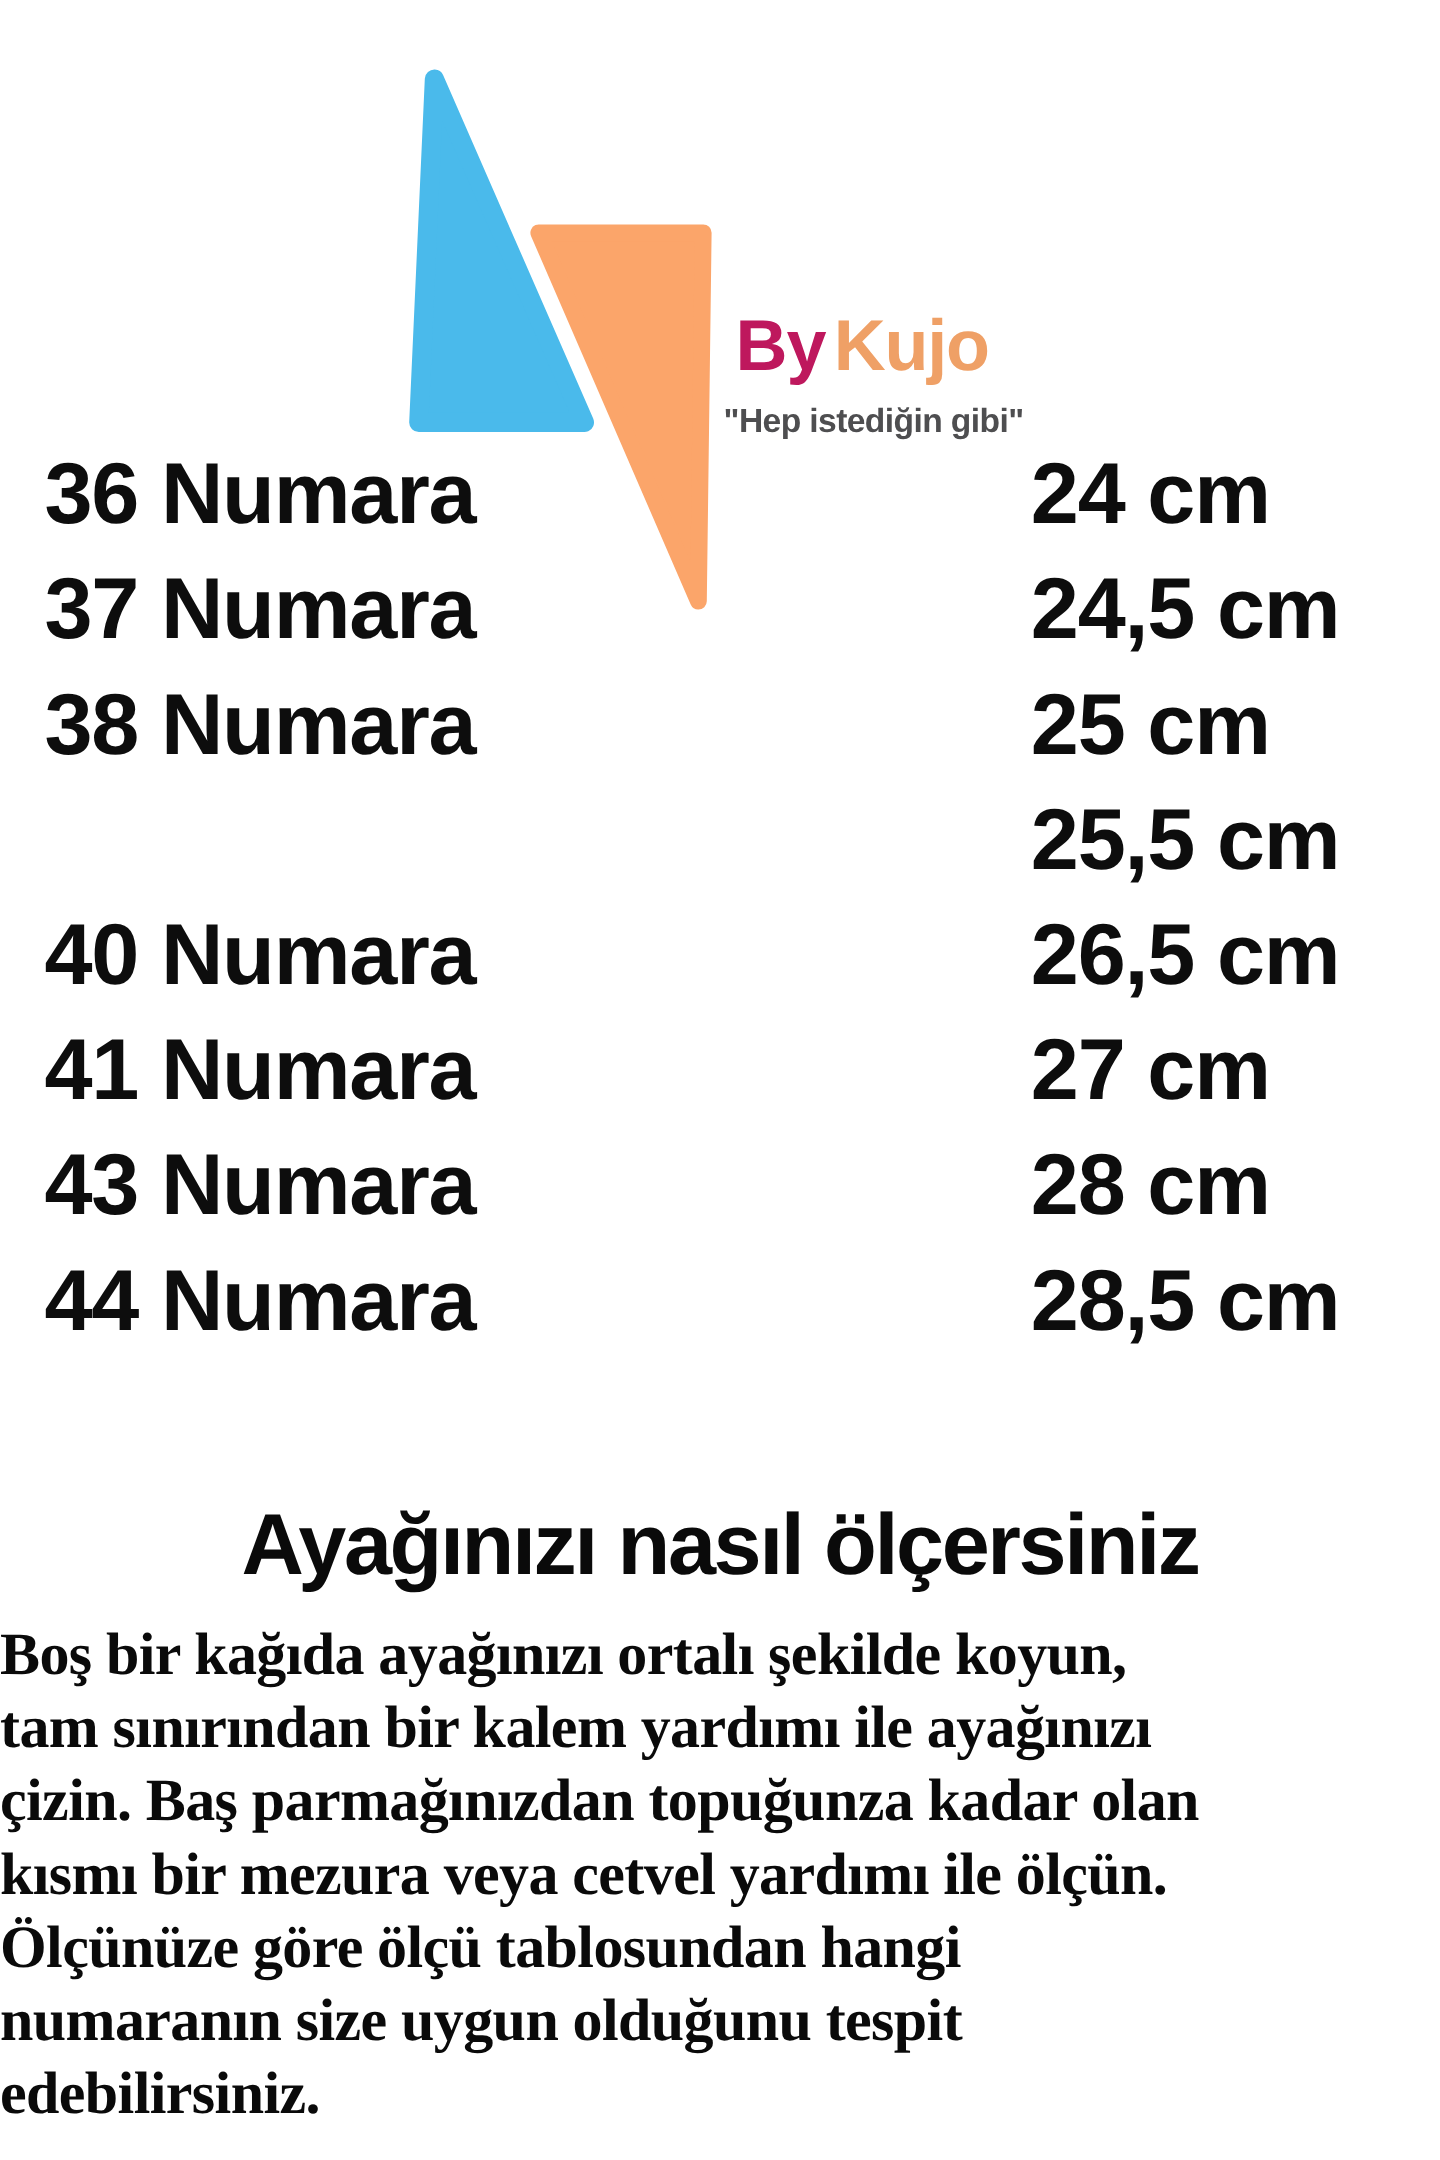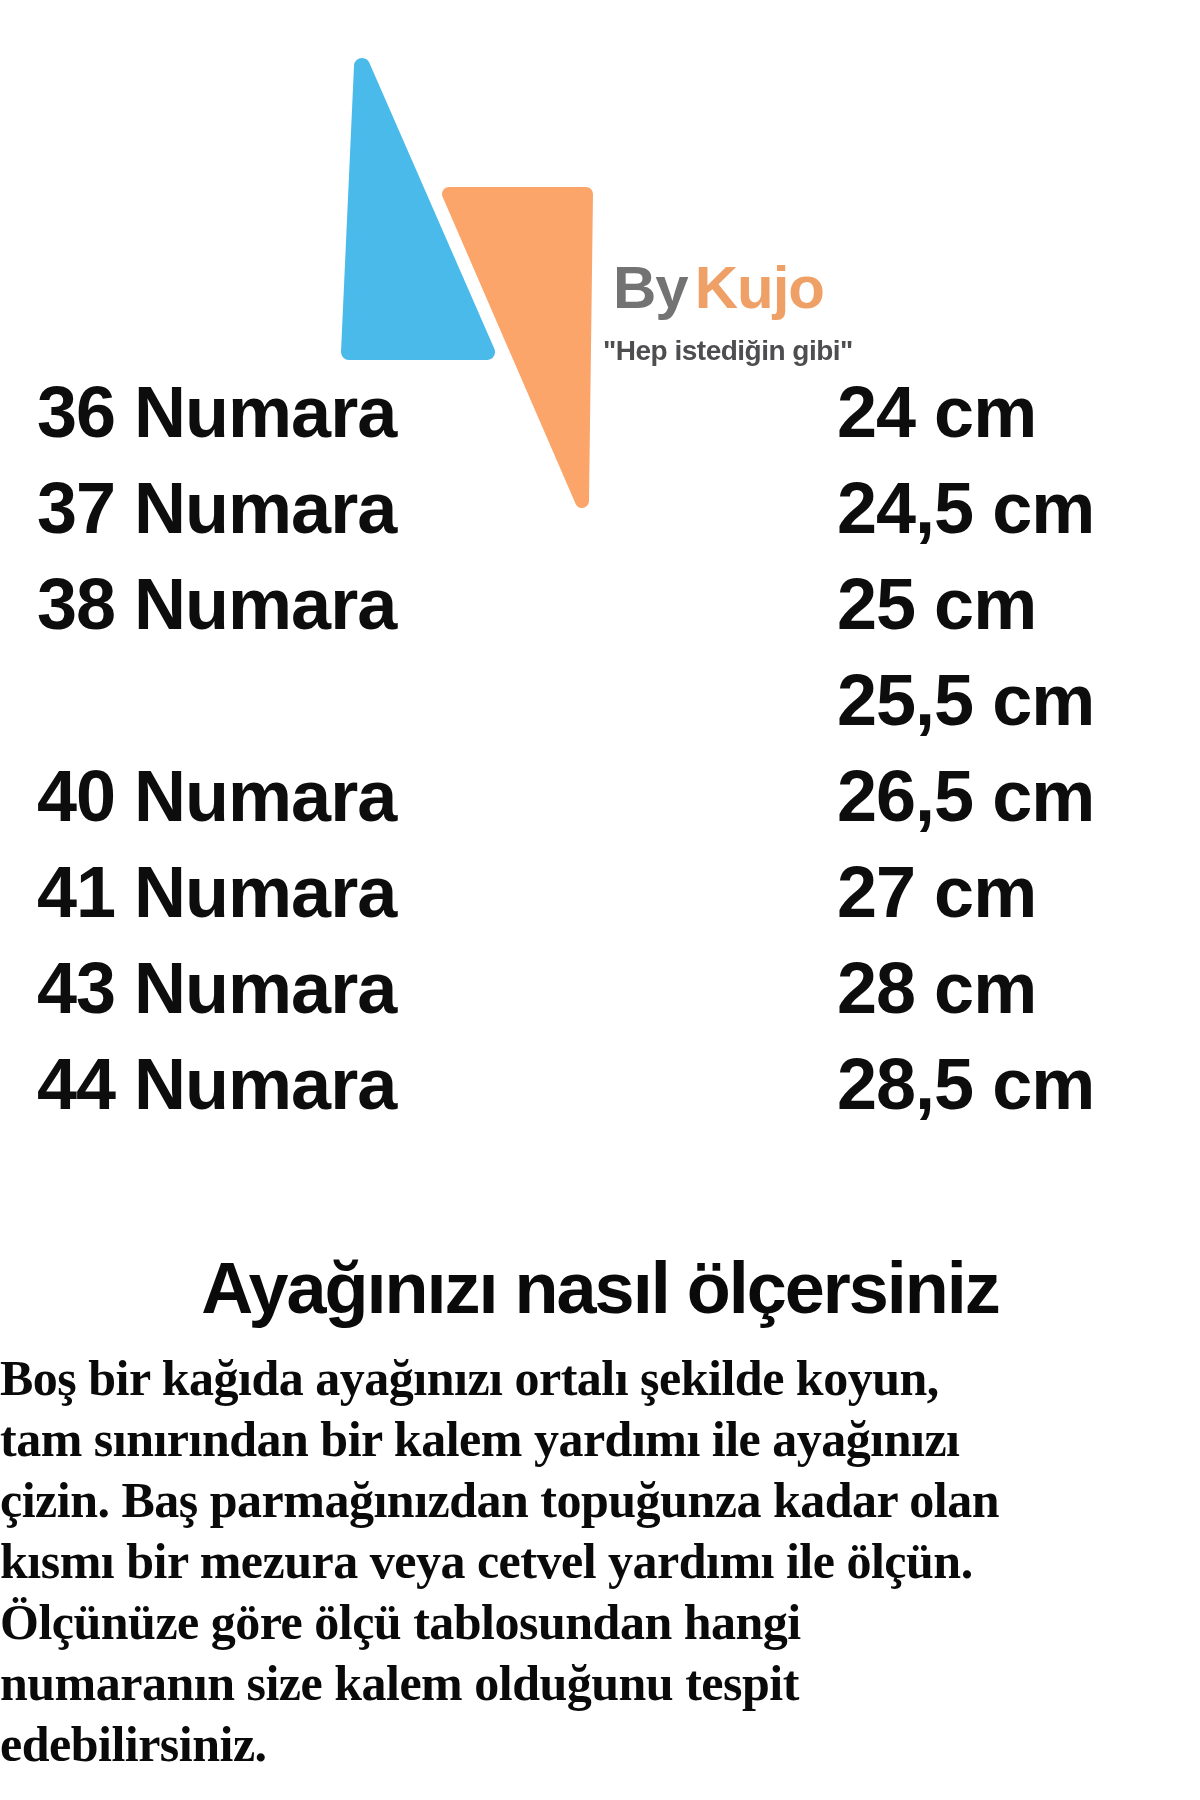--- a/index.html
+++ b/index.html
@@ -10,37 +10,37 @@
     overflow:hidden;
     font-family:"Liberation Sans", sans-serif;
     color:#0d0d0d;
   }
   .logo-svg{position:absolute;left:0;top:0;pointer-events:none;}
   .brand{
     position:absolute;left:613px;top:258px;
     font-size:60px;font-weight:bold;line-height:1;
     letter-spacing:-1px;white-space:nowrap;
   }
-  .brand .by{color:#737373;}
+  .brand .by{color:#be185d;}
   .brand .kujo{color:#efa066;margin-left:7px;}
   .tagline{
     position:absolute;left:603px;top:337px;
     font-size:28px;font-weight:bold;line-height:1;
     color:#4e4e50;letter-spacing:-0.5px;white-space:nowrap;
   }
   .size-table{
     position:absolute;left:0;top:364px;width:1048px;
   }
   .size-row{
     position:relative;height:96px;line-height:96px;
     font-size:72px;font-weight:bold;letter-spacing:-1px;
     white-space:nowrap;
   }
   .col-size{position:absolute;left:37px;}
-  .col-length{position:absolute;left:837px;}
+  .col-length{position:absolute;left:859px;}
   .howto-heading{
     position:absolute;left:0;top:1250px;width:1200px;margin:0;
     text-align:center;
     font-size:72px;font-weight:bold;line-height:76px;
     letter-spacing:-2px;color:#0a0a0a;white-space:nowrap;
   }
   .howto-text{
     position:absolute;left:0;top:1348px;width:1163px;
     font-family:"Liberation Serif", serif;
     font-size:50px;font-weight:bold;line-height:61px;
@@ -98,17 +98,17 @@
   </div>
 
   <h1 class="howto-heading">Ayağınızı nasıl ölçersiniz</h1>
 
   <div class="howto-text">
     <div class="howto-line">Boş bir kağıda ayağınızı ortalı şekilde koyun,</div>
     <div class="howto-line">tam sınırından bir kalem yardımı ile ayağınızı</div>
     <div class="howto-line">çizin. Baş parmağınızdan topuğunza kadar olan</div>
     <div class="howto-line">kısmı bir mezura veya cetvel yardımı ile ölçün.</div>
     <div class="howto-line">Ölçünüze göre ölçü tablosundan hangi</div>
-    <div class="howto-line">numaranın size kalem olduğunu tespit</div>
+    <div class="howto-line">numaranın size uygun olduğunu tespit</div>
     <div class="howto-line">edebilirsiniz.</div>
   </div>
 
 </div>
 
 </body></html>

